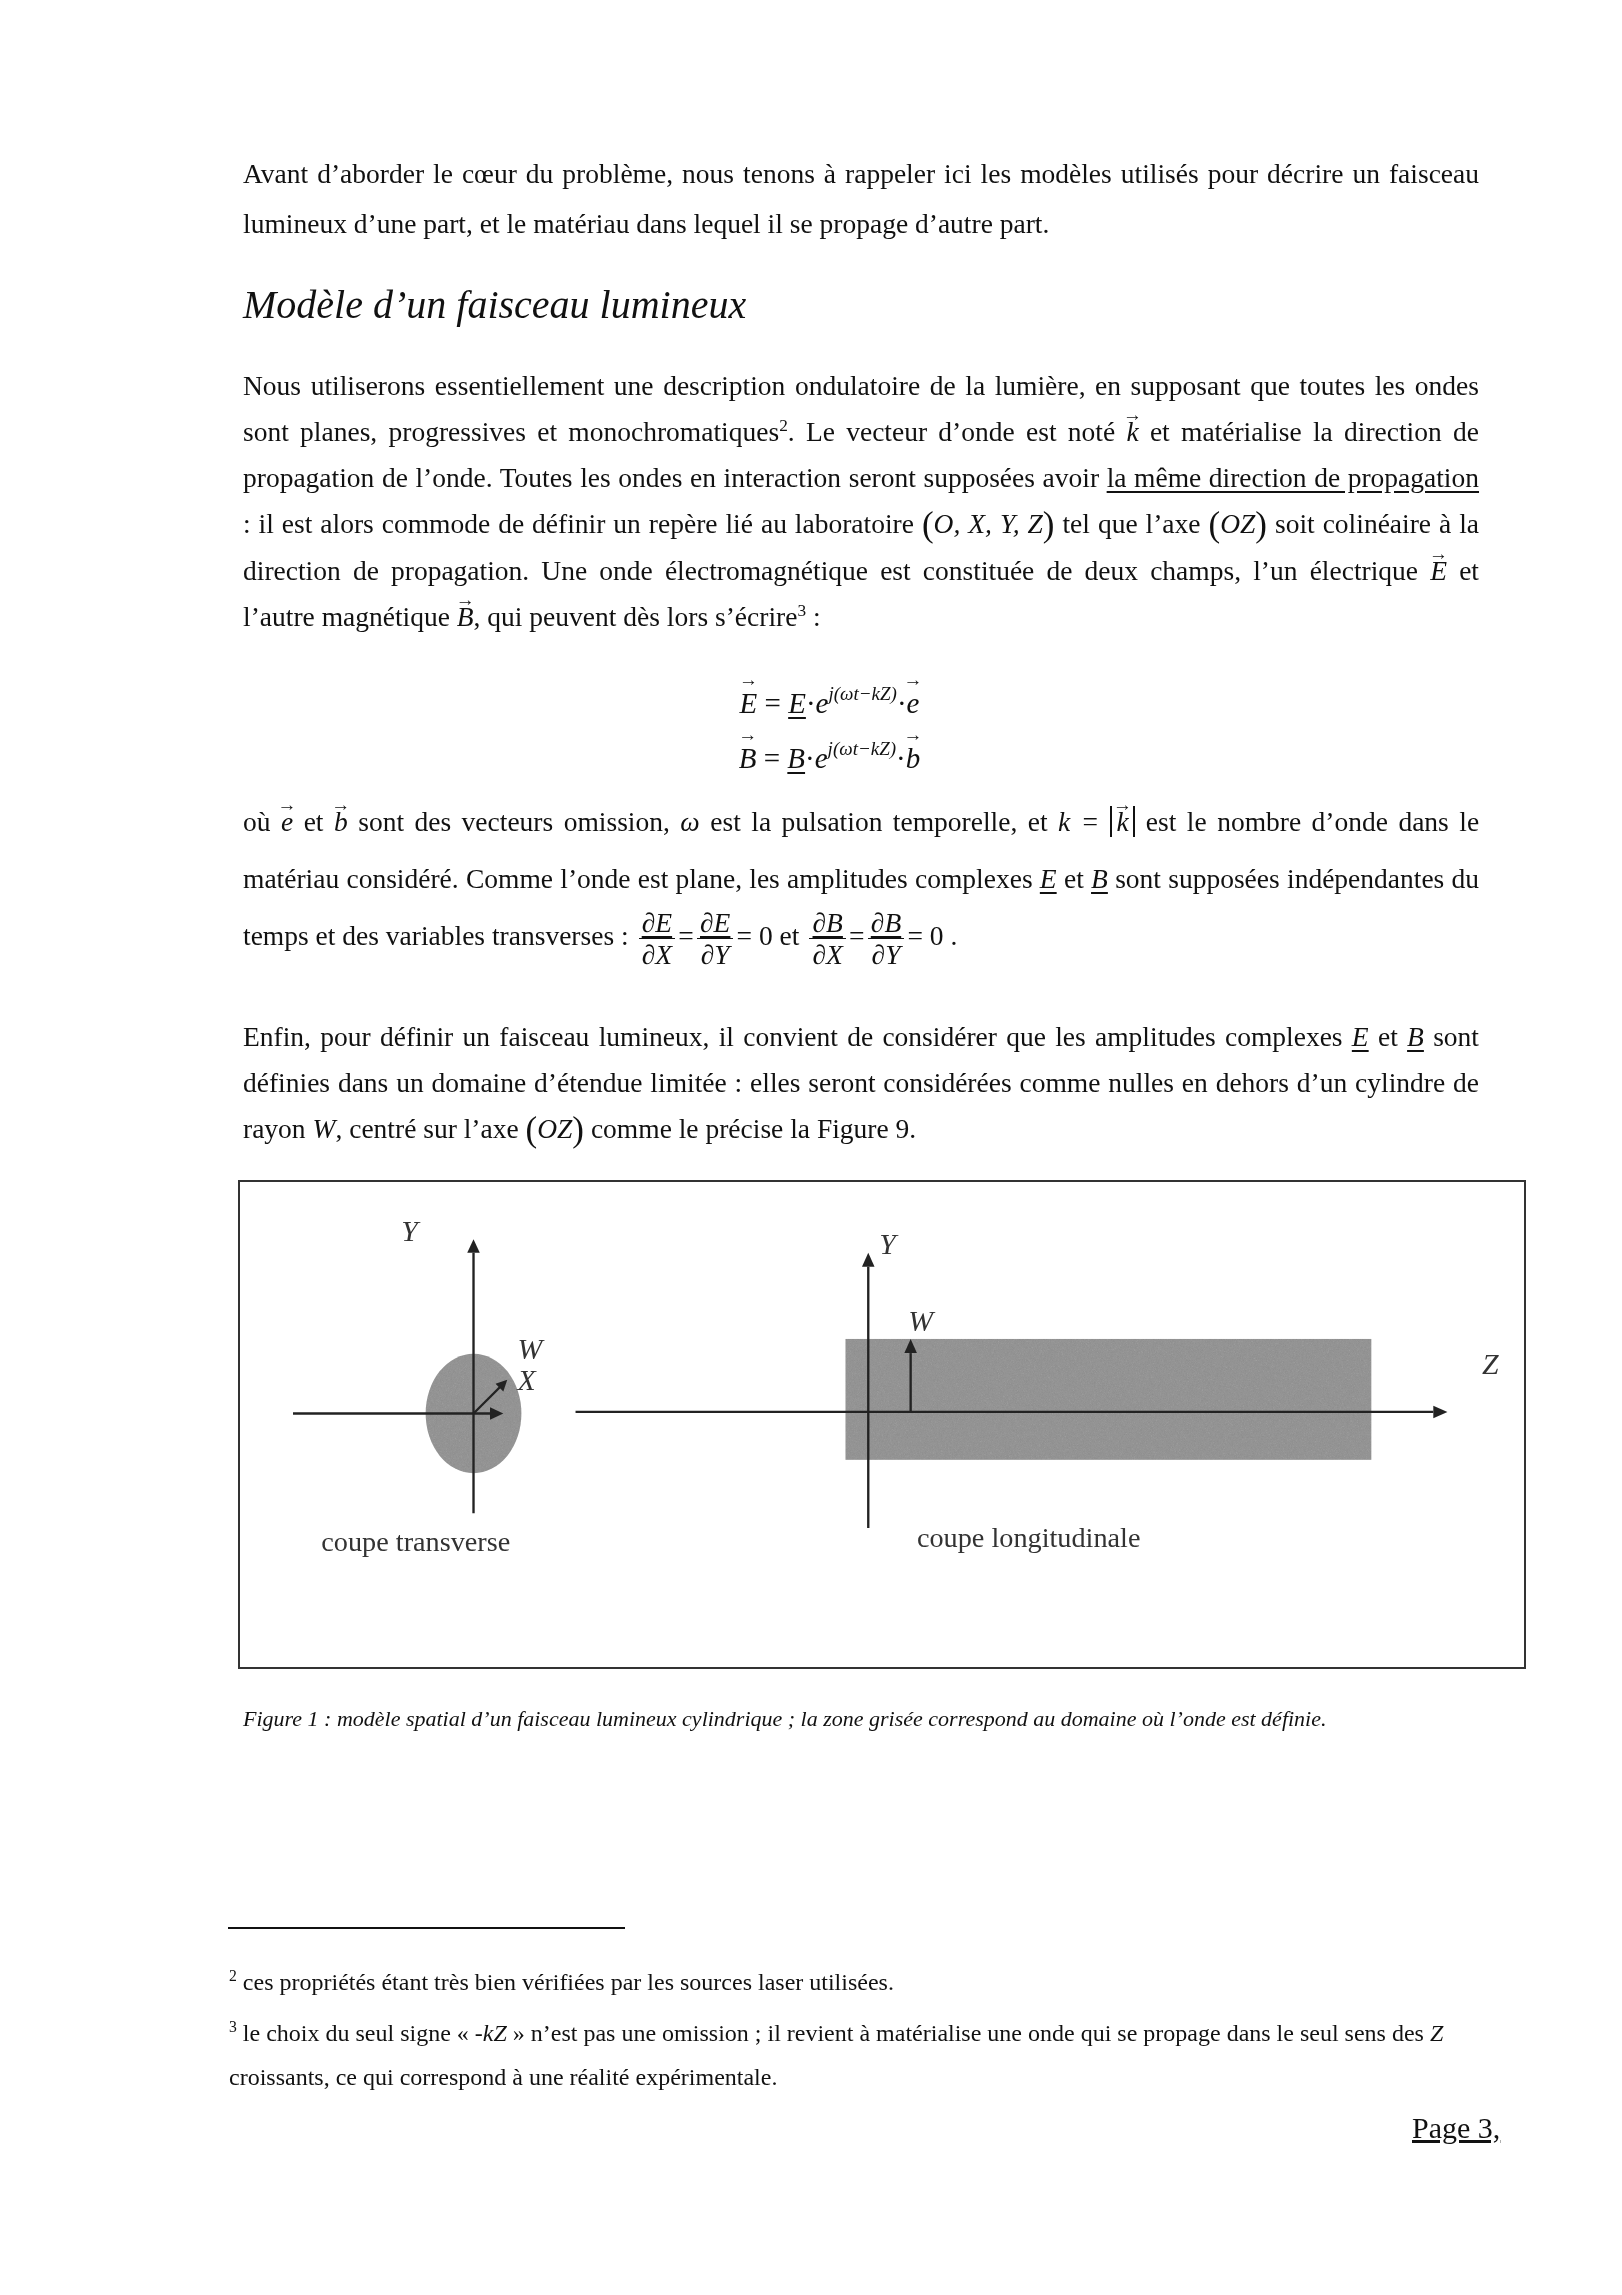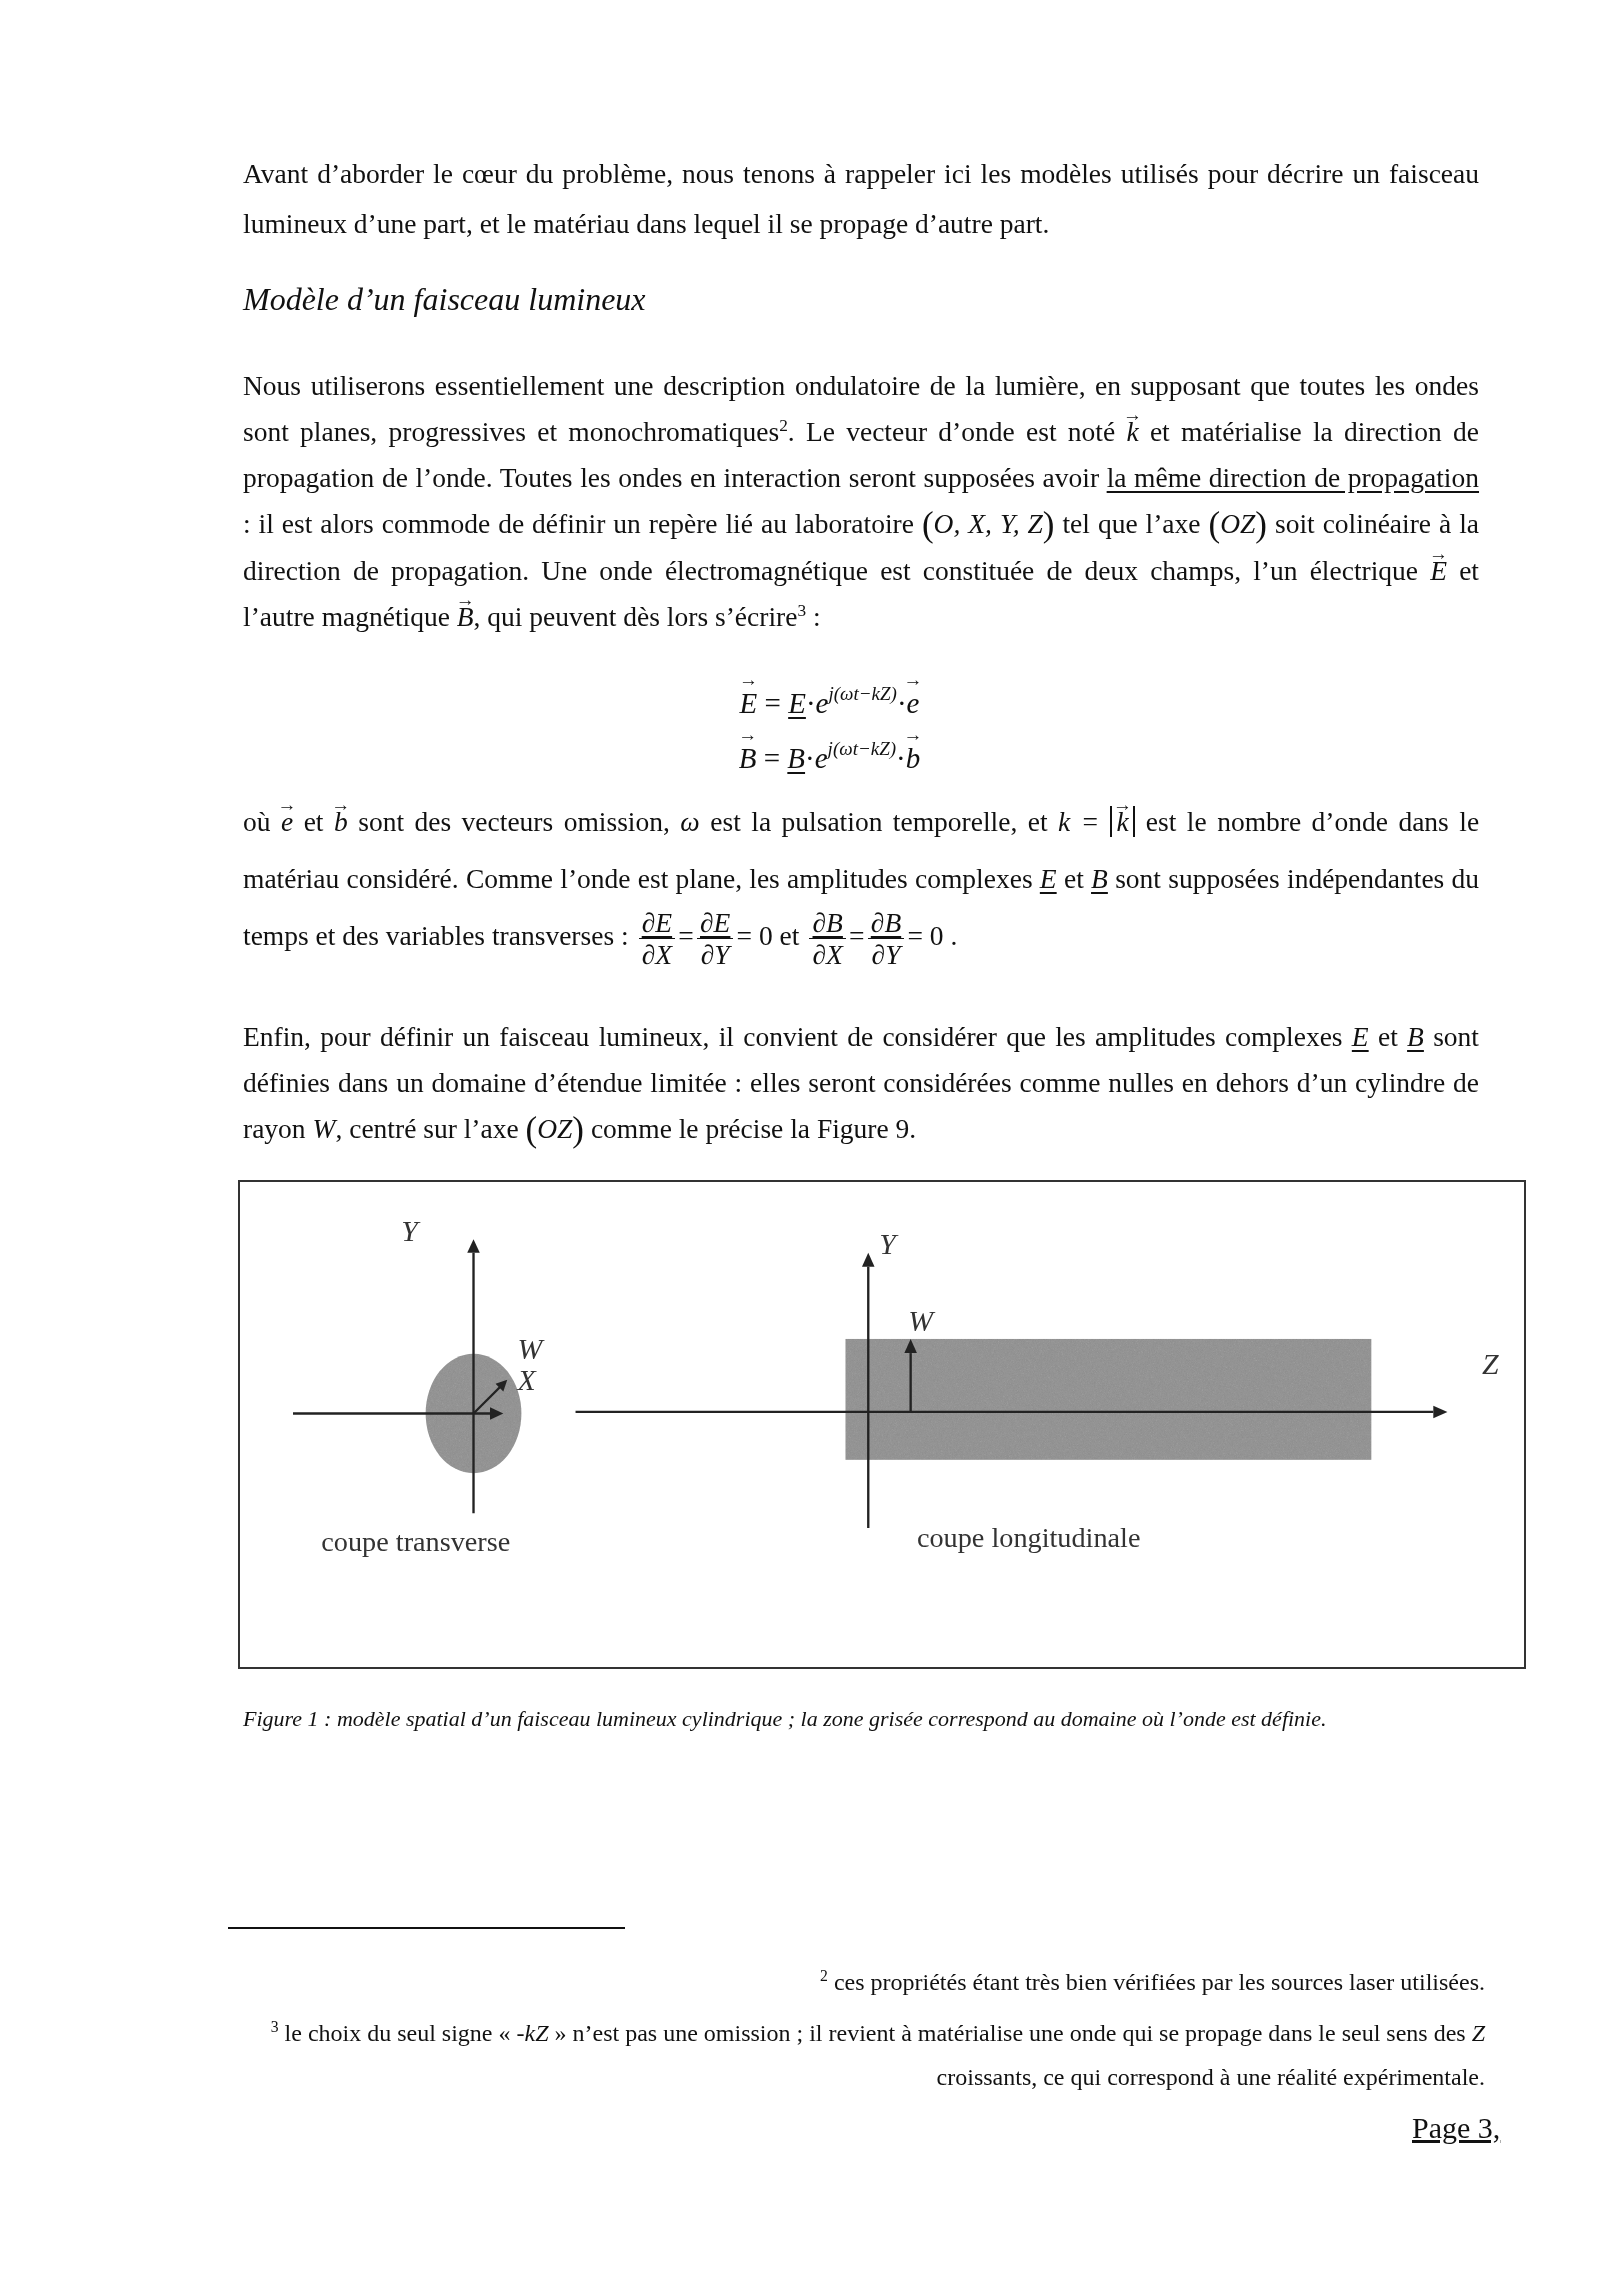--- a/index.html
+++ b/index.html
@@ -16,21 +16,21 @@
   .ul { text-decoration: underline; text-underline-offset: 3.9px; }
   .vec { position: relative; display: inline-block; font-style: italic; }
   .vec::before {
     content: "\2192"; position: absolute; top: -17.3px; left: 50%;
     transform: translateX(-50%); font-style: normal; font-size: 19px;
   }
   .sup { font-size: 17.3px; vertical-align: super; line-height: 0; }
   .paren { font-size: 35px; font-style: normal; vertical-align: -3.1px; }
   h2 {
     position: absolute; left: 243px; top: 281px; margin: 0;
-    font-weight: normal; font-style: italic; font-size: 32px;
+    font-weight: normal; font-style: italic; font-size: 40px;
   }
   .eq {
     position: absolute; left: 18px; width: 1623px; text-align: center;
     font-size: 29px; font-style: italic;
   }
   .eq .exp { font-size: 19px; vertical-align: 12.6px; }
   .frac {
     display: inline-block; vertical-align: middle; text-align: center;
     font-style: italic; margin: 0 3.1px;
   }
@@ -43,22 +43,22 @@
   }
   .caption {
     position: absolute; left: 243px; top: 1702px; width: 1236px;
     font-size: 22px; line-height: 33px; font-style: italic;
   }
   .fn-rule {
     position: absolute; left: 228px; top: 1927px; width: 397px; height: 2.4px;
     background: #111111;
   }
   .fn {
-    position: absolute; left: 217px; width: 1268px;
-    font-size: 24px; line-height: 31px; text-align: right;
+    position: absolute; left: 229px; width: 1268px;
+    font-size: 24px; line-height: 31px;
   }
   .fn .sup { font-size: 15.7px; }
   .page-num {
     position: absolute; left: 1412px; top: 2111px; font-size: 30px; text-decoration: underline;
   }
 </style>
 </head>
 <body>
 
 <div class="p" style="top:149px; line-height:50px;">

